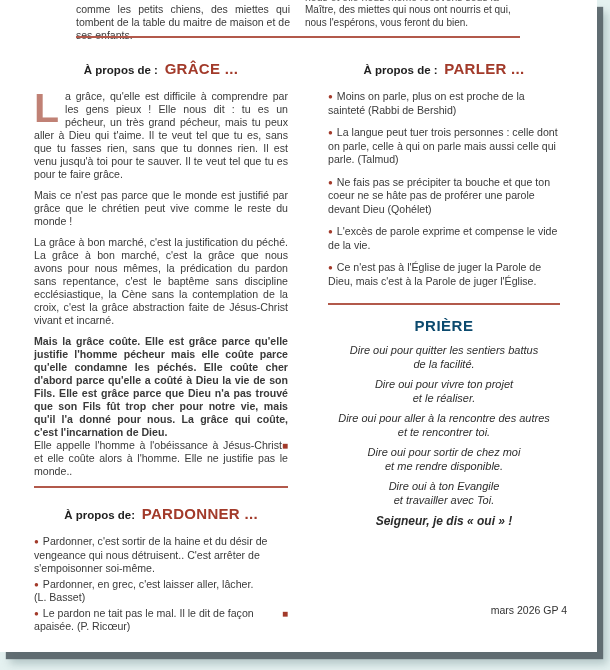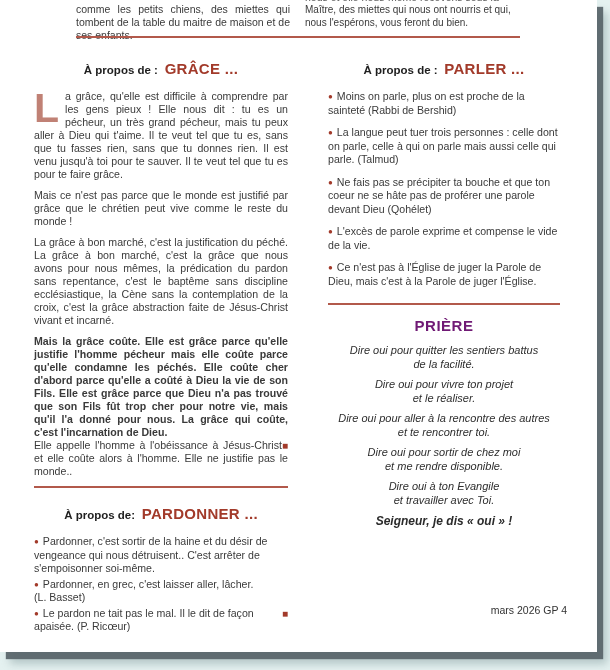--- a/index.html
+++ b/index.html
@@ -30,21 +30,21 @@
   .dropcap{float:left;font-size:41px;line-height:32px;font-weight:bold;color:#c08175;
     margin:2px 6px 0 0;}
   .dot{color:#a23a2a;font-size:8px;margin-right:4px;vertical-align:1px;}
   .endsq{float:right;color:#a23a2a;font-size:10px;line-height:13px;}
   p.bullet{font-size:10.6px;line-height:13.5px;margin:0 0 9px;color:#3a3a3a;text-align:left;}
   .col-left p.bullet{margin:0 0 2px;}
   .bt{white-space:pre-line;}
   .rule-left{margin:7px 0 9px;}
   .rule-right{margin:15px 0 12px;}
   
-  .priere-h{font-size:15px;font-weight:bold;color:#701a75;text-align:center;
+  .priere-h{font-size:15px;font-weight:bold;color:#0c4a6e;text-align:center;
     letter-spacing:.5px;margin:0 0 10px;}
   p.invocation{font-size:11.5px;font-style:italic;font-weight:bold;text-align:center;
     margin:0 0 5px;color:#2b2b2b;}
   p.stanza{font-size:11px;font-style:italic;line-height:13.5px;margin:0 0 7px;
     text-align:center;white-space:pre-line;color:#2e2e2e;}
   p.closing{font-size:12px;font-style:italic;font-weight:bold;text-align:center;
     margin:3px 0 0;color:#2b2b2b;}
   .footer{position:absolute;top:604px;right:30px;font-size:10.5px;color:#333;}
 </style>
 </head>

